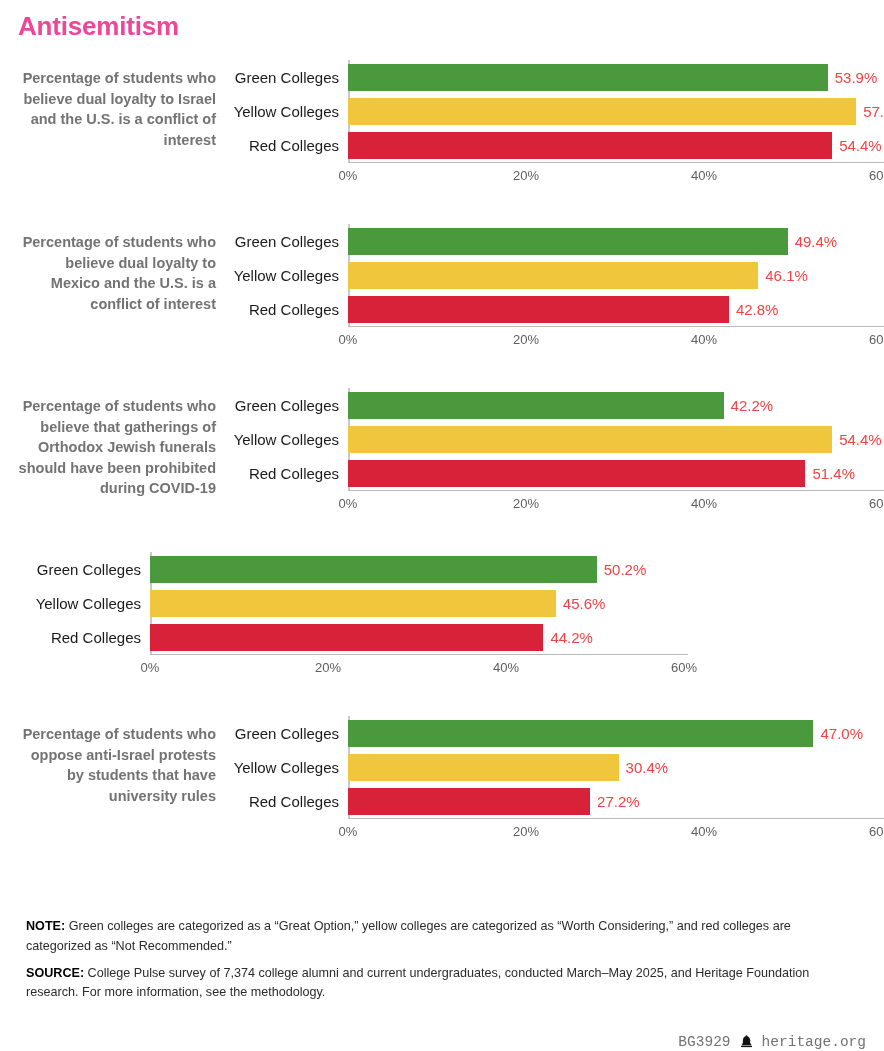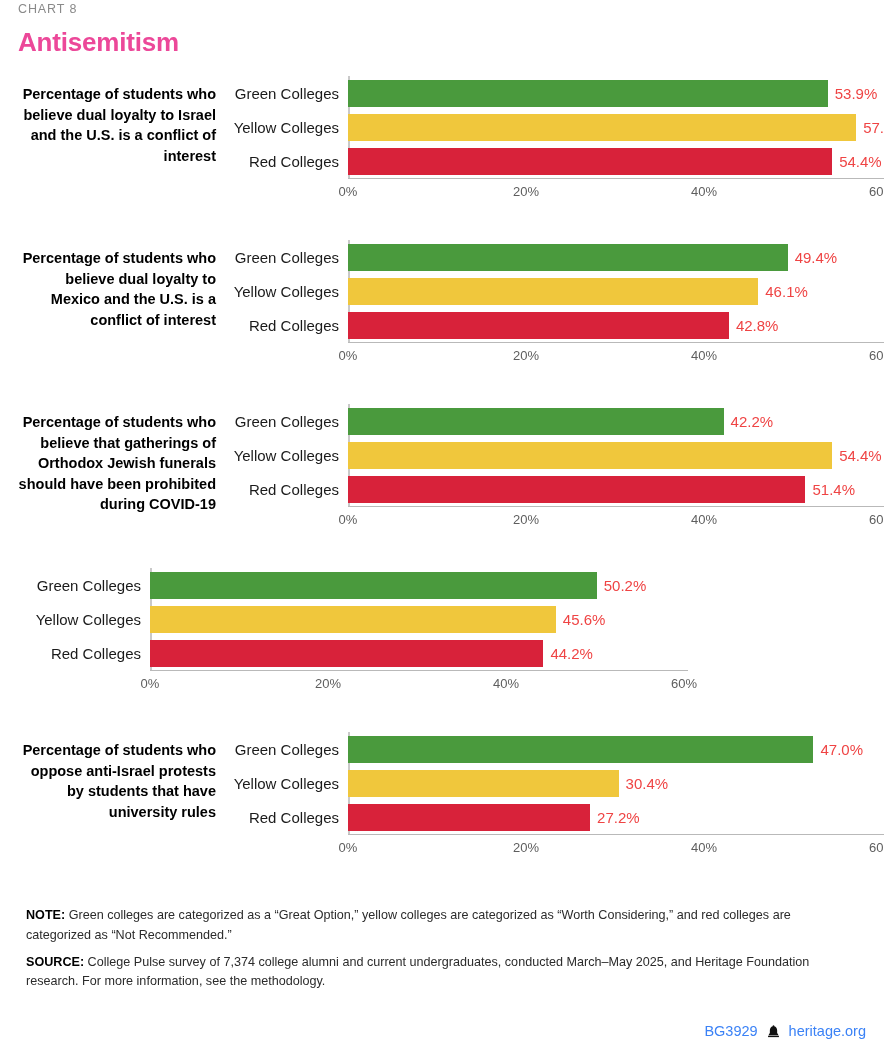--- a/index.html
+++ b/index.html
@@ -41,21 +41,21 @@
     display: flex;
     align-items: flex-start;
   }
   .panel-desc {
     width: 198px;
     flex: 0 0 198px;
     text-align: right;
     font-size: 14.5px;
     font-weight: 700;
     line-height: 1.42;
-    color: #000000;
+    color: #737373;
     padding-right: 0px;
     padding-top: 8px;
   }
   .plot {
     position: relative;
     flex: 1 1 auto;
     margin-left: 16px;
   }
 
   .rows { position: relative; }
@@ -134,34 +134,34 @@
     color: #2b2b2b;
   }
   .footer .lead { font-weight: 700; color: #000; }
   .footer p { margin: 8px; }
 
   .brandline {
     position: absolute;
     right: 18px;
     bottom: 12px;
     display: flex;
-    align-items: center;
+    align-items: flex-start;
     gap: 8px;
     font-size: 14.5px;
-    color: #3b82f6;
+    color: #737373;
+    font-family: Liberation Mono, monospace;
   }
   .bell-icon { display: inline-block; width: 15px; height: 15px; }
 </style>
 </head>
 <body>
 
 <div class="page">
 
   <div class="chart-kicker-wrap">
-    <div class="chart-label">CHART 8</div>
     <div class="chart-title">Antisemitism</div>
   </div>
 
   <div class="panels" id="panels">
       <div class="panel">
         <div class="panel-desc">Percentage of students who believe dual loyalty to Israel and the U.S. is a conflict of interest</div>
         <div class="plot">
           <div class="rows">
             <div class="zero-spine" style="height: 102px;"></div>
             <div class="row">

